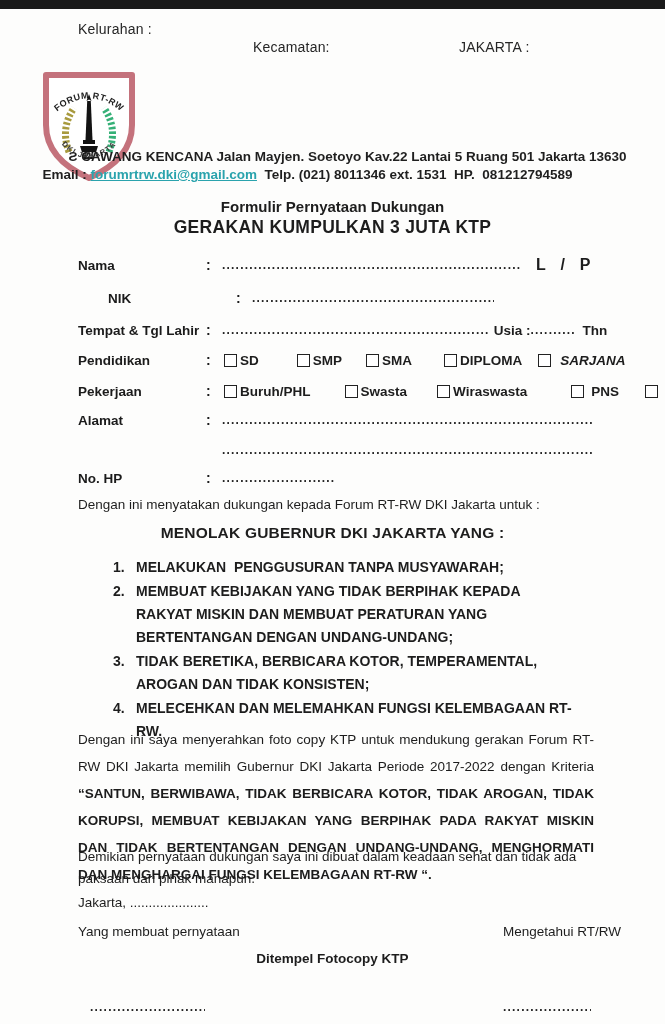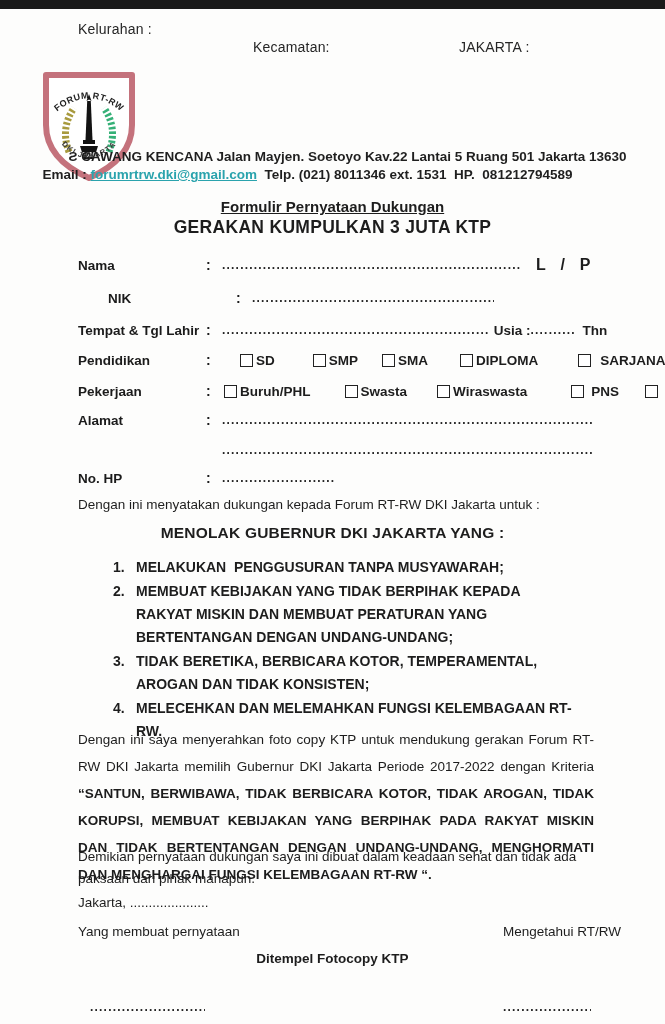--- a/index.html
+++ b/index.html
@@ -24,21 +24,21 @@
   .title-block { position:absolute; left:150px; right:30px; top:82px; text-align:center; }
   .org1 { font-size:23px; font-weight:bold; color:#141414; letter-spacing:.5px; }
   .org2 { font-size:25px; font-weight:bold; color:#141414; letter-spacing:.5px; margin-top:3px; }
   .addr-line { position:absolute; left:55px; right:25px; top:149px; text-align:center;
                font-size:13.5px; font-weight:600; color:#1f1f1f; white-space:pre; }
   .mail-line { position:absolute; left:30px; right:80px; top:167px; text-align:center;
                font-size:13.5px; font-weight:600; color:#1f1f1f; white-space:pre; }
   .mail-link { text-decoration:underline; font-weight:600; }
 
   
-  .fh-sub { position:absolute; left:0; right:0; top:198px; text-align:center; font-size:15px; font-weight:bold;text-decoration:underline; }
+  .fh-sub { position:absolute; left:0; right:0; top:198px; text-align:center; font-size:15px; font-weight:bold; }
   .fh-title { position:absolute; left:0; right:0; top:217px; text-align:center; font-size:17.5px; font-weight:bold; letter-spacing:.3px; }
 
   
   .row { position:absolute; left:78px; width:540px; display:flex; align-items:center; height:20px; }
   .flabel { width:128px; flex:none; font-weight:bold; font-size:13.5px; color:#1b1b1b; }
   .fcolon { width:16px; flex:none; font-weight:bold; font-size:14px; }
   .dots { font-size:12px; font-weight:600; letter-spacing:1.2px; color:#222;
           overflow:hidden; white-space:nowrap; display:inline-block; line-height:14px; }
   .gender { font-size:16px; font-weight:bold; margin-left:14px; letter-spacing:2px; white-space:pre; }
   .usia-lab, .thn { font-weight:bold; font-size:13.5px; white-space:pre; }
@@ -122,37 +122,37 @@
     <span class="fcolon">:</span>
     <span class="dots" style="width:268px;">................................................................................................</span>
     <span class="usia-lab"> Usia :</span>
     <span class="dots" style="width:52px;">..........</span>
     <span class="thn">Thn</span>
   </div>
 
   <div class="row" style="top:350px;">
     <span class="flabel">Pendidikan</span>
     <span class="fcolon">:</span>
-    <span class="cb-item" style="margin-left:18px;">
+    <span class="cb-item" style="margin-left:2px;">
         <span class="cb-box"></span>
         <span class="cb-lab">SD</span>
       </span>
     <span class="cb-item" style="margin-left:38px;">
         <span class="cb-box"></span>
         <span class="cb-lab">SMP</span>
       </span>
     <span class="cb-item" style="margin-left:24px;">
         <span class="cb-box"></span>
         <span class="cb-lab">SMA</span>
       </span>
     <span class="cb-item" style="margin-left:32px;">
         <span class="cb-box"></span>
         <span class="cb-lab">DIPLOMA</span>
       </span>
-    <span class="cb-item" style="margin-left:40px;">
+    <span class="cb-item" style="margin-left:16px;font-style:italic;">
         <span class="cb-box"></span>
         <span class="cb-lab" style="margin-left:9px;">SARJANA</span>
       </span>
   </div>
 
   <div class="row" style="top:381px;">
     <span class="flabel">Pekerjaan</span>
     <span class="fcolon">:</span>
     <span class="cb-item" style="margin-left:2px;">
         <span class="cb-box"></span>

